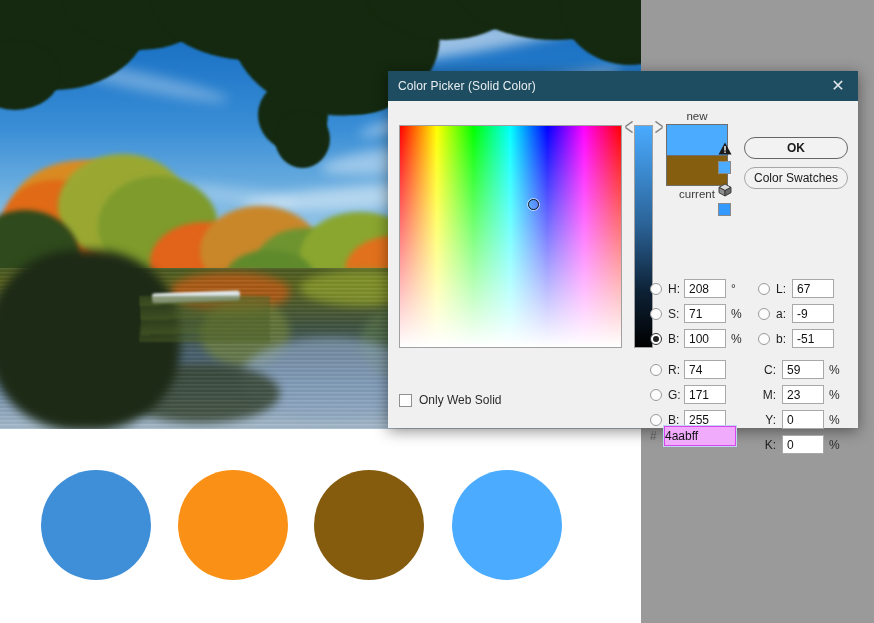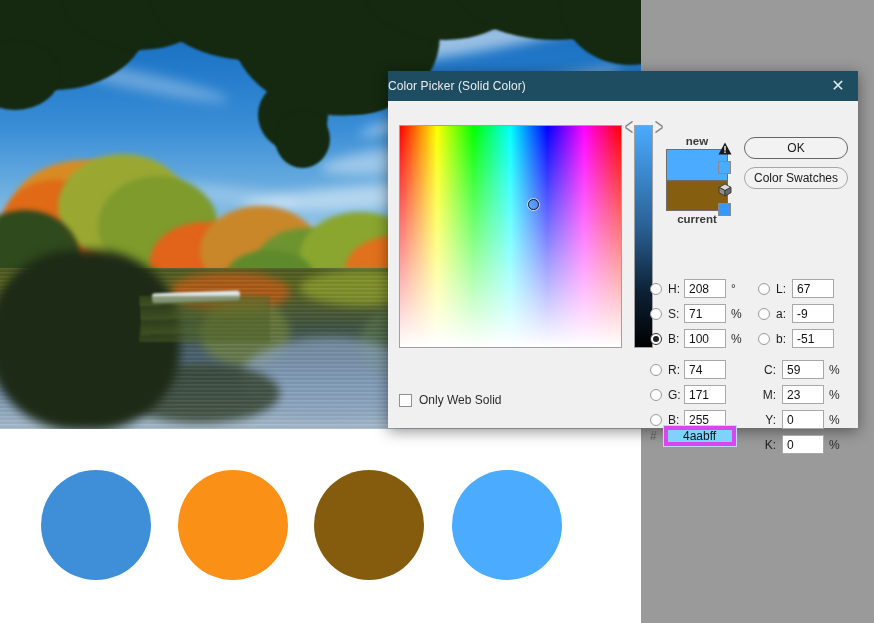--- a/index.html
+++ b/index.html
@@ -151,20 +151,21 @@
   }
   #titlebar {
     position: relative;
     height: 30px;
     background: #1e4c60;
     display: flex; align-items: center;
   }
   #titlebar .ttl {
     color: #e9eff1;
     font-size: 12px;
+    margin-left: 10px;
     letter-spacing: .1px;
   }
   #closebtn {
     position: absolute; right: 0; top: 0;
     width: 40px; height: 30px;
     display: flex; align-items: center; justify-content: center;
     color: #dfe7ea; font-size: 16px; line-height: 1;
     cursor: pointer;
   }
   #dlgbody { position: relative; height: 327px; }
@@ -228,21 +229,21 @@
     font-size: 12px; color: #2b2b2b;
     cursor: pointer;
   }
   .cbox {
     width: 13px; height: 13px;
     border: 1px solid #909090;
     background: #fdfdfd;
   }
 
   
-  #preview { position: absolute; left: 267px; top: 32px; width: 84px; font-weight: bold; }
+  #preview { position: absolute; left: 267px; top: 7px; width: 84px; }
   .prev-label {
     font-size: 11.5px; color: #3a3a3a; text-align: center; height: 16px; line-height: 16px;
   }
   .prev-box { width: 62px; height: 31px; margin-left: 11px; border: 1px solid #6e6e6e; }
   .prev-box.top { border-bottom: none; }
 
   #indicators {
     position: absolute; left: 330px; top: 40px;
     width: 18px;
   }
@@ -259,21 +260,21 @@
     border: 1px solid #a6a6a6;
     background: #f2f2f2;
     color: #1a1a1a;
     font-size: 12px;
     font-family: "Liberation Sans", sans-serif;
     cursor: pointer;
     line-height: 20px;
     text-align: center;
     padding: 0;
   }
-  .btn.default { border-color: #666; }
+  .btn.default { border-color: #666; font-weight: bold; }
   .btn.gap { margin-top: 8px; }
 
   
   #fields {
     position: absolute;
     left: 262px; top: 175px;
     width: 200px;
     font-size: 12px; color: #1d1d1d;
   }
   .frow { display: flex; align-items: center; height: 25px; }
@@ -304,24 +305,24 @@
   .cmyk-lbl { width: 18px; text-align: right; margin-right: 6px; }
 
   #hexrow {
     position: absolute; left: 262px; top: 325px;
     display: flex; align-items: center;
     font-size: 12px; color: #1d1d1d;
   }
   #hexrow .hash { width: 14px; color: #555; }
   #hexinput {
     width: 72px; height: 20px;
-    border: 4px solid #d946ef;
-    background: #7dd3fc;
+    border: 1px solid #d946ef;
+    background: #f0abfc;
     font-size: 12px; color: #111;
-    padding: 0 15px;
+    padding: 0 0;
     font-family: "Liberation Sans", sans-serif;
     outline: 1px solid #bcd9f0;
   }
 </style>
 </head>
 <body>
 
 <div id="app" style="background: rgb(154, 154, 154);">
 
   <div id="canvas" style="background: rgb(255, 255, 255);">

